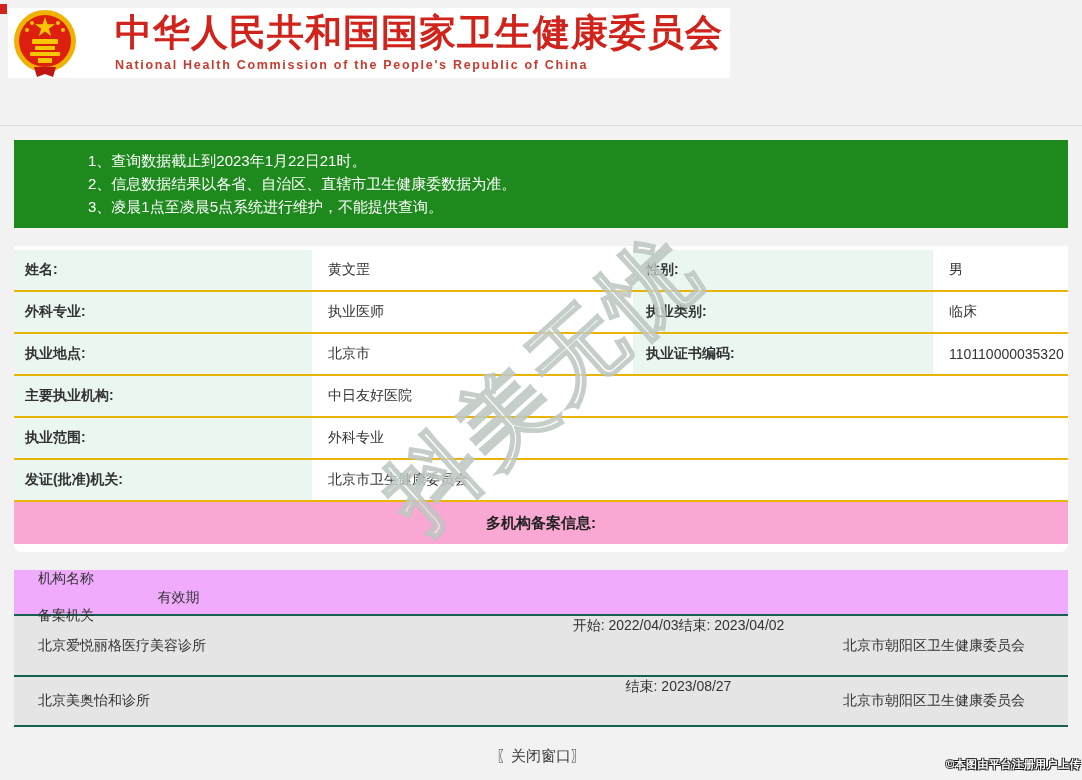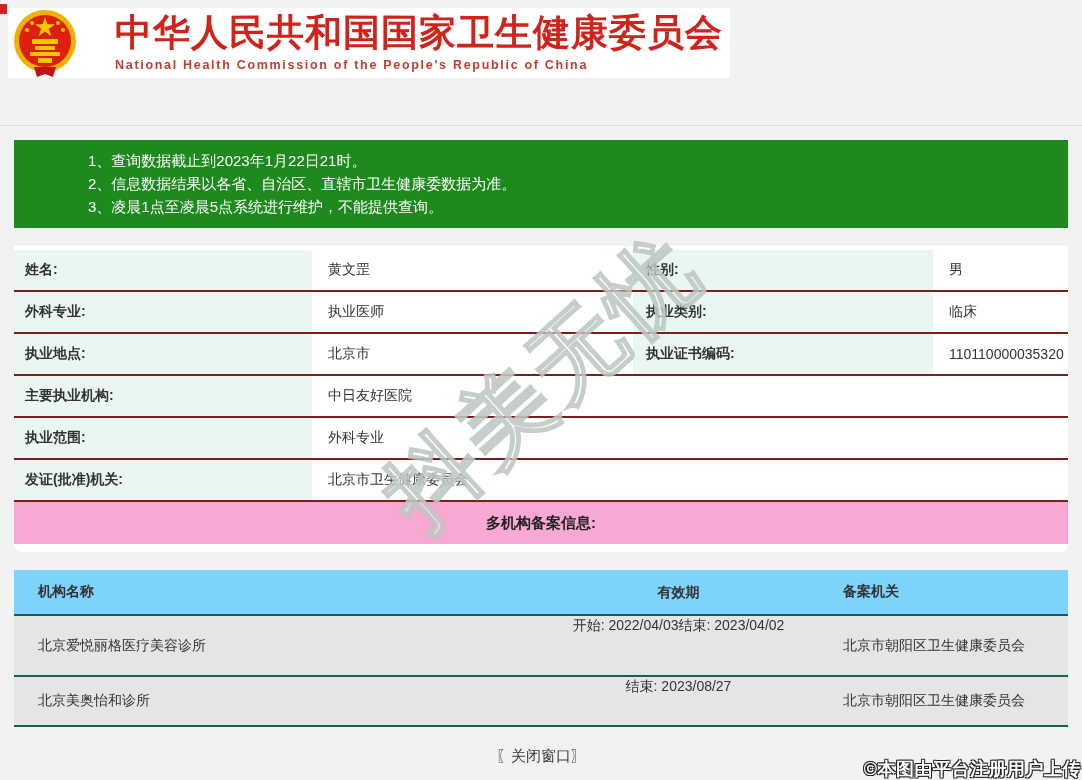--- a/index.html
+++ b/index.html
@@ -39,36 +39,36 @@
     background:#1e8a1e;color:#ffffff;font-size:15px;line-height:23px;
     box-sizing:border-box;padding:9px 0 0 74px;
   }
 
   
   .main-card{
     position:absolute;left:14px;top:246px;width:1054px;
     background:#ffffff;padding-top:4px;padding-bottom:8px;
     border-radius:0 0 8px 8px;
   }
-  .row{display:flex;height:40px;border-bottom:2px solid #7f1d1d;background:#fff;font-size:14px;}
+  .row{display:flex;height:40px;border-bottom:2px solid #eab308;background:#fff;font-size:14px;}
   .cell{display:flex;align-items:center;box-sizing:border-box;}
   .lab1{width:298px;background:#eaf7f0;padding-left:11px;font-weight:bold;margin-right:3px;}
   .val1{width:315px;padding-left:13px;margin-right:3px;background:#fff;}
   .lab2{width:300px;background:#eaf7f0;padding-left:13px;font-weight:bold;margin-right:3px;}
   .val2{width:132px;padding-left:13px;background:#fff;}
   .valfull{flex:1;padding-left:13px;background:#fff;}
   .caption{
     height:42px;background:#f9a8d4;display:flex;align-items:center;justify-content:center;
     font-weight:bold;font-size:15px;color:#222;
   }
 
   
   .inst-card{position:absolute;left:14px;top:570px;width:1054px;background:#ffffff;font-size:14px;}
   .inst-row{display:flex;border-bottom:2px solid #156050;background:#e5e5e5;}
-  .inst-head{height:44px;background:#7dd3fc;font-weight:bold;}
+  .inst-head{height:44px;background:#f0abfc;font-weight:normal;flex-direction:column;}
   .inst-head .ic{display:flex;align-items:center;}
   .ic{box-sizing:border-box;}
   .ic1{width:500px;padding-left:24px;display:flex;align-items:center;}
   .ic2{width:305px;padding-left:24px;display:flex;justify-content:center;line-height:19px;}
   .ic3{flex:1;padding-left:24px;display:flex;align-items:center;}
   .inst-r1{height:59px;}
   .inst-r2{height:48px;}
   .inst-head .ic2{flex-direction:row;}
 
   
@@ -83,21 +83,21 @@
     transform:rotate(-42deg);
     font-size:90px;font-weight:bold;letter-spacing:6px;white-space:nowrap;
     color:rgba(255,255,255,0.45);
     -webkit-text-stroke:2px rgba(183,194,188,0.8);
     pointer-events:none;text-align:center;
   }
 
   
   .credit{
     position:absolute;right:1px;top:757px;
-    font-size:18px;font-weight:bold;color:#ffffff;letter-spacing:0.5px;
+    font-size:11px;font-weight:bold;color:#ffffff;letter-spacing:0.5px;
     text-shadow:-1px -1px 0 #222,1px -1px 0 #222,-1px 1px 0 #222,1px 1px 0 #222;
   }
 </style>
 </head>
 <body>
 
 <div class="page">
 
   <div class="red-chip"></div>
 

